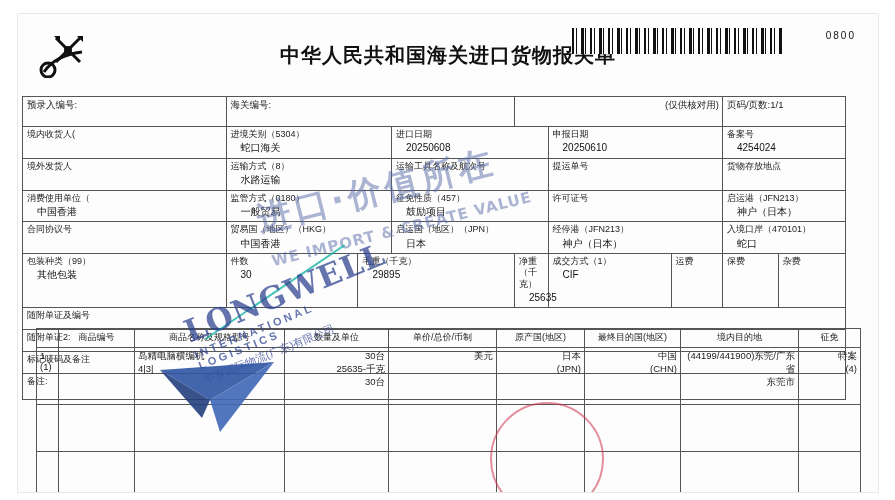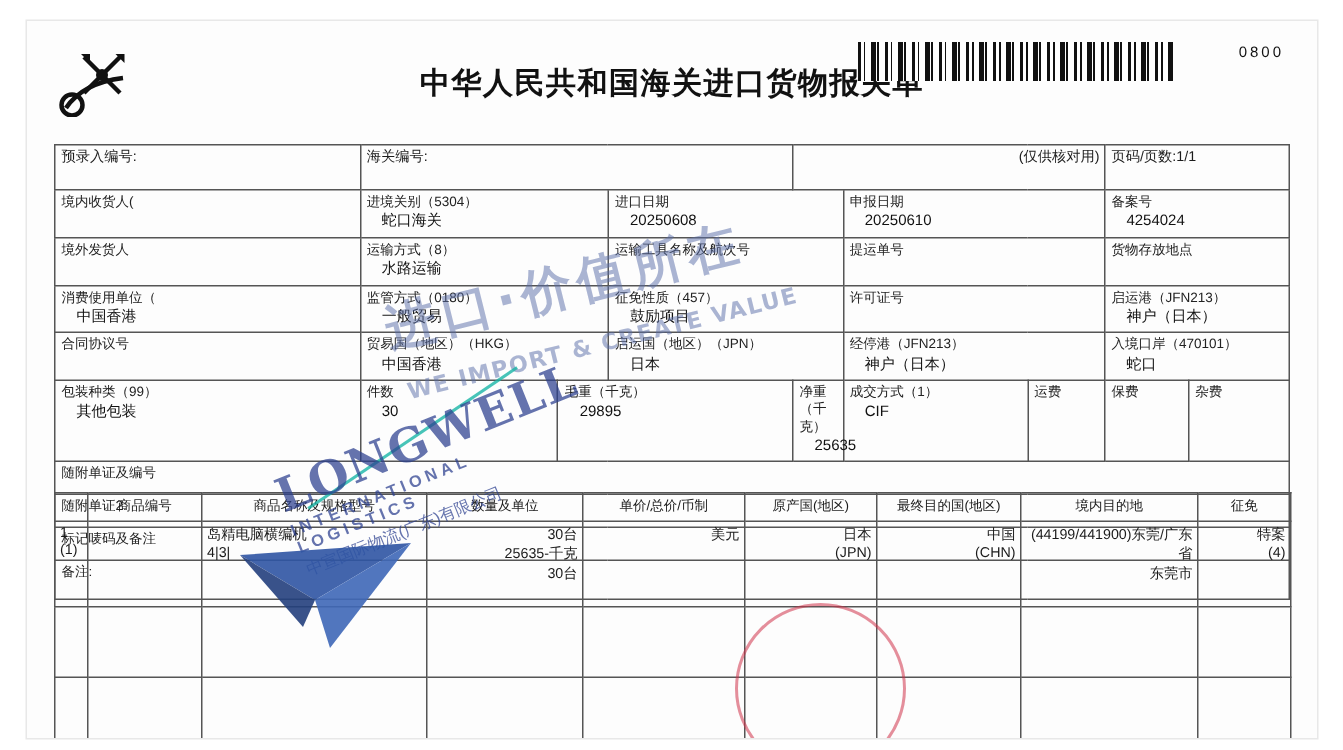--- a/index.html
+++ b/index.html
@@ -28,21 +28,21 @@
   .barcode{
     position:absolute;right:96px;top:14px;width:210px;height:26px;
     background:
       repeating-linear-gradient(90deg,#111 0 2px,#fff 2px 4px,#111 4px 5px,#fff 5px 9px,#111 9px 12px,#fff 12px 13px,#111 13px 14px,#fff 14px 18px);
   }
   .barcode-num{
     position:absolute;right:22px;top:16px;font-size:10px;color:#111;letter-spacing:2px;
   }
   
   table.main{
-    position:absolute;left:18px;top:82px;width:824px;
+    position:absolute;left:4px;top:82px;width:824px;
     border-collapse:collapse;table-layout:fixed;
     font-size:9.5px;color:#1b1b1b;
   }
   table.main td{
     border:1px solid #555;
     vertical-align:top;
     padding:2px 3px 3px 4px;
     height:24px;
     line-height:1.25;
   }

